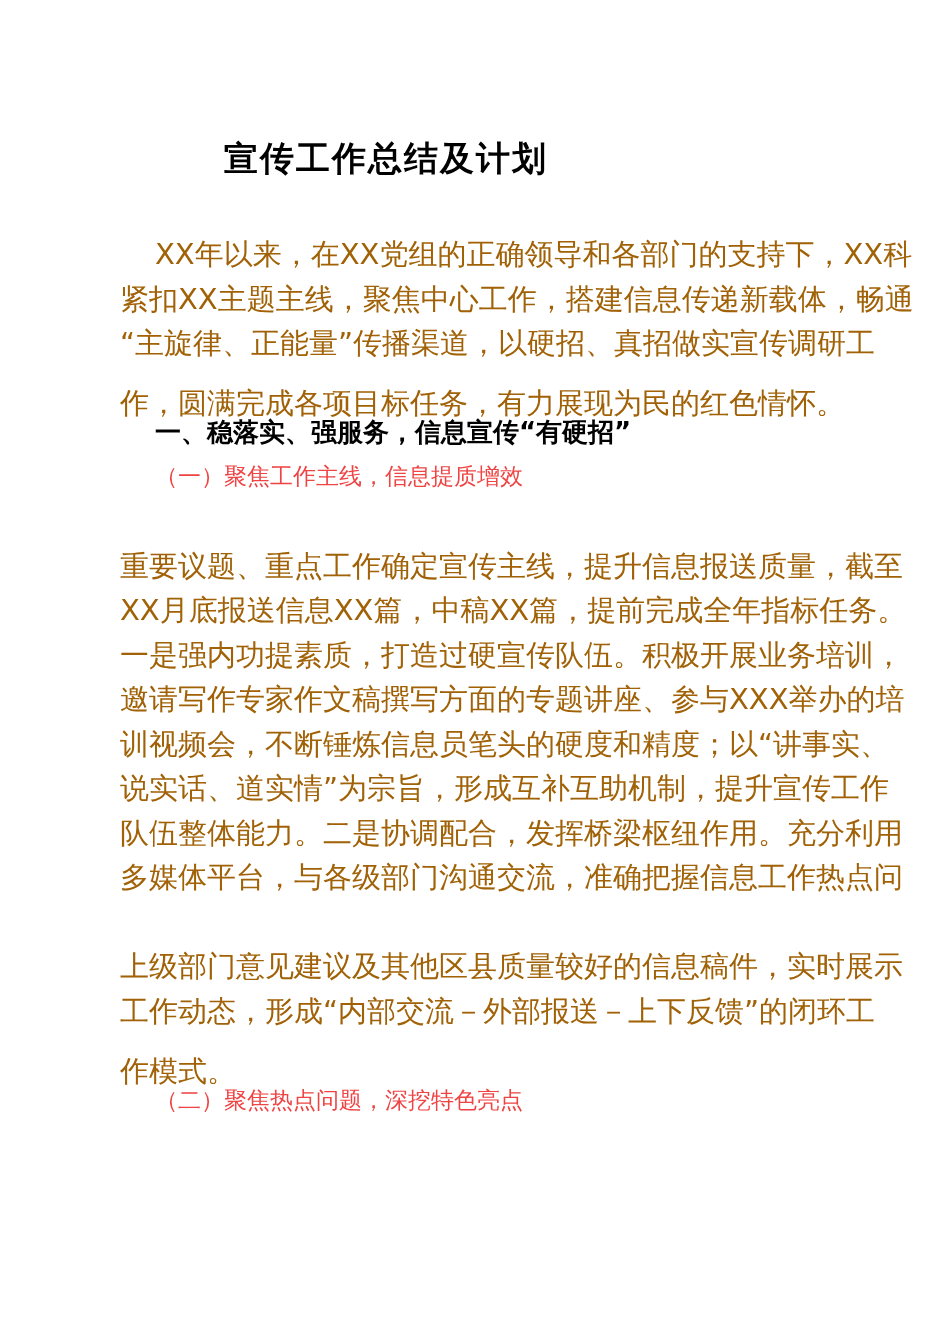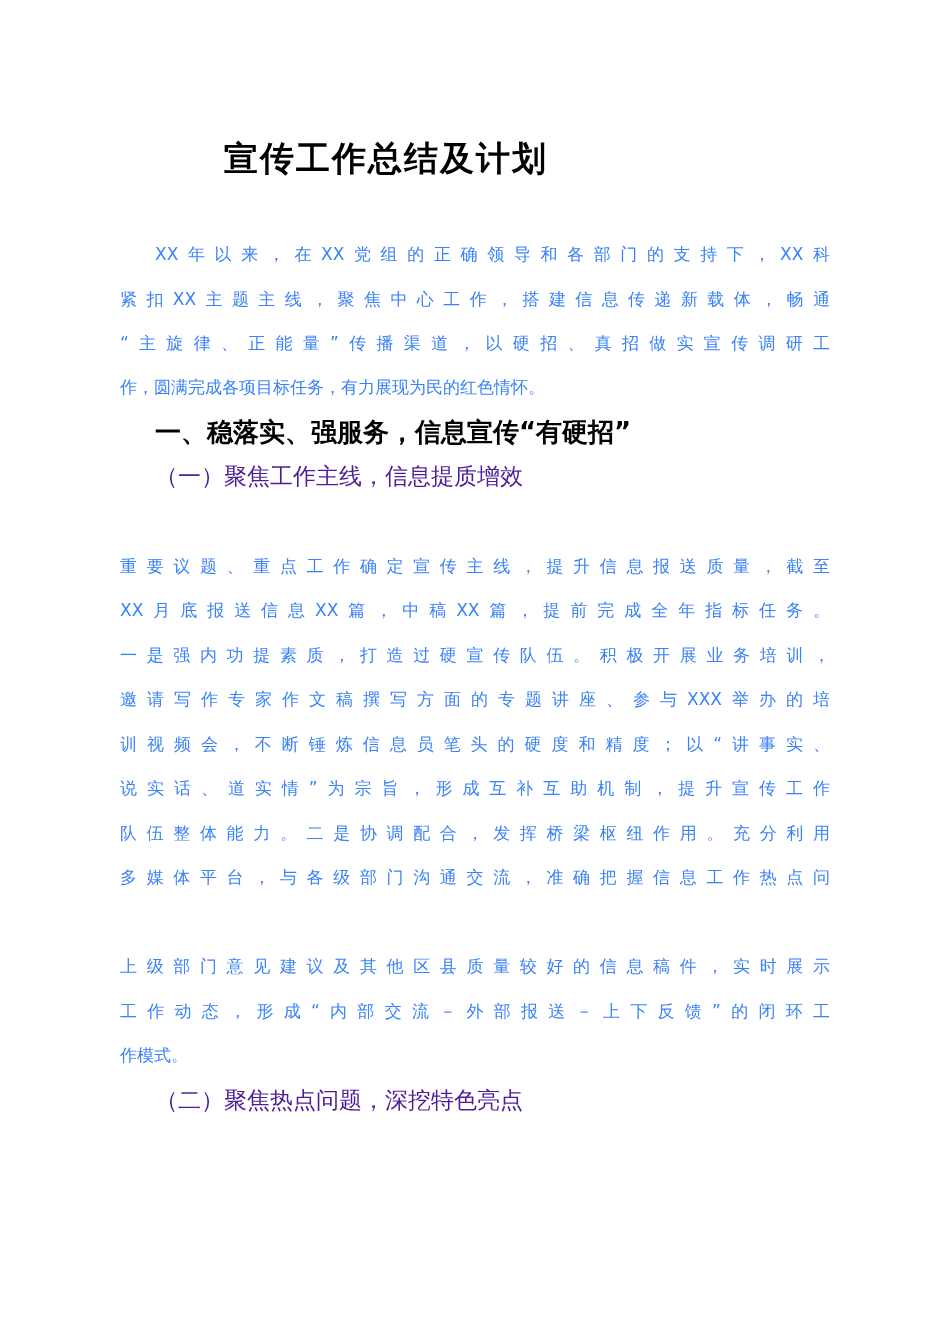--- a/index.html
+++ b/index.html
@@ -7,36 +7,36 @@
   .page { position: absolute; left: 0; top: 0; width: 950px; height: 1344px; background: #fff; }
   .title {
     position: absolute; left: 0; width: 772px; top: 136px;
     text-align: center;
     font-family: "DejaVu Serif", "Liberation Serif", serif;
     font-weight: bold; font-size: 34px; color: #000; letter-spacing: 2px;
   }
   .line {
     position: absolute; left: 120px; width: 710px;
     font-family: "DejaVu Sans", "Liberation Sans", sans-serif;
-    font-size: 17px; color: #3b82f6; white-space: nowrap;
+    font-size: 29px; color: #a16207; white-space: nowrap;
     text-align: justify; text-align-last: justify;
     line-height: 30px; height: 30px;
   }
-  .line.last { text-align-last: left; }
+  .line.last { text-align-last: left; margin-top: 16px; }
   .line.indent { left: 155px; width: 675px; }
   .h1 {
     position: absolute; left: 155px;
     font-family: "DejaVu Sans", "Liberation Sans", sans-serif;
     font-weight: bold; font-size: 26px; color: #000; white-space: nowrap;
     line-height: 30px;
   }
   .h2 {
     position: absolute; left: 155px;
     font-family: "DejaVu Sans", "Liberation Sans", sans-serif;
-    font-size: 23px; color: #4c1d95; white-space: nowrap; line-height: 30px;
+    font-size: 23px; color: #ef4444; white-space: nowrap; line-height: 30px;
   }
 </style>
 </head>
 <body>
 
 <div class="page">
   <div class="title">宣传工作总结及计划</div>
 
   <div class="line indent" style="top:239px">XX年以来，在XX党组的正确领导和各部门的支持下，XX科</div>
   <div class="line" style="top:284px">紧扣XX主题主线，聚焦中心工作，搭建信息传递新载体，畅通</div>

